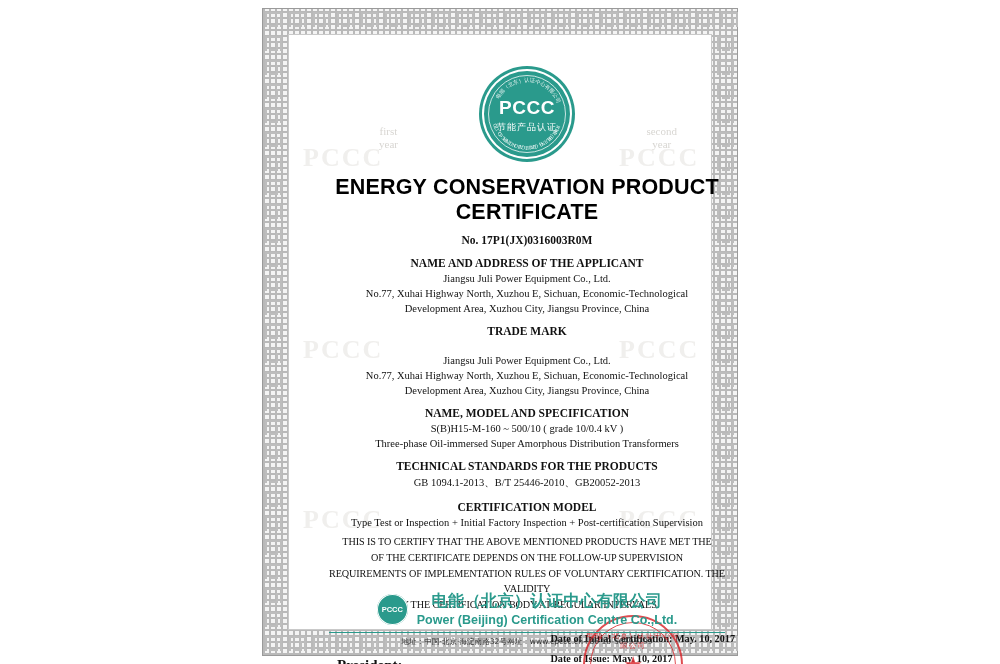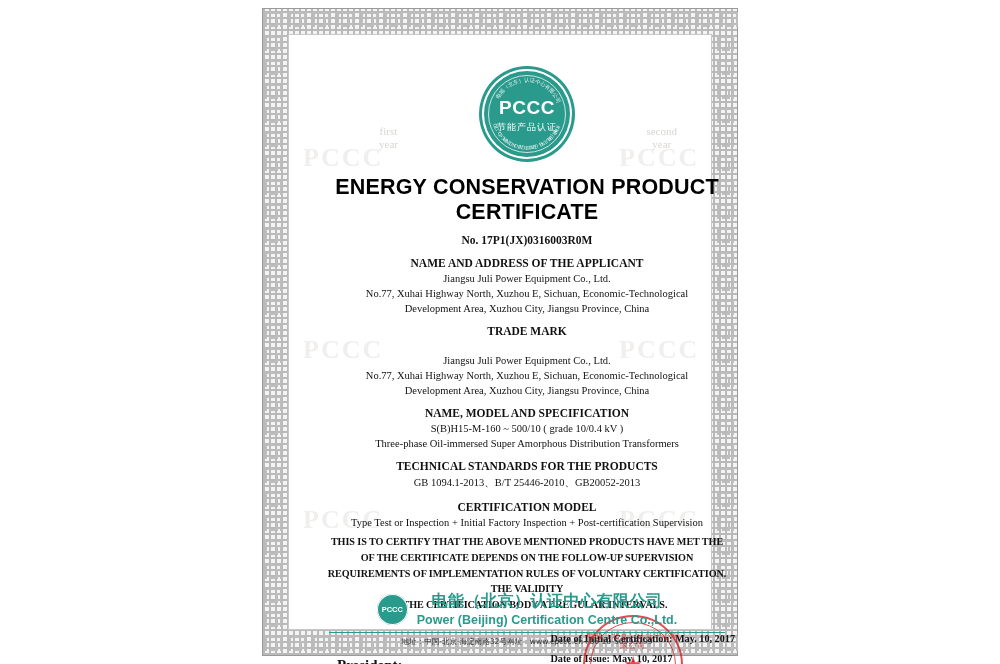--- a/index.html
+++ b/index.html
@@ -188,21 +188,21 @@
   }
   .line {
     margin-top: 4px;
     font-size: 10.5px;
   }
   .spacer-md { height: 14px; }
 
   .body-block {
     margin-top: 6px;
     font-size: 10.2px;
-    font-weight: bold;
+    font-weight: normal;
     line-height: 1.55;
     letter-spacing: -0.1px;
   }
 
   
   .sig-area {
     position: relative;
     margin-top: 10px;
     height: 92px;
   }

